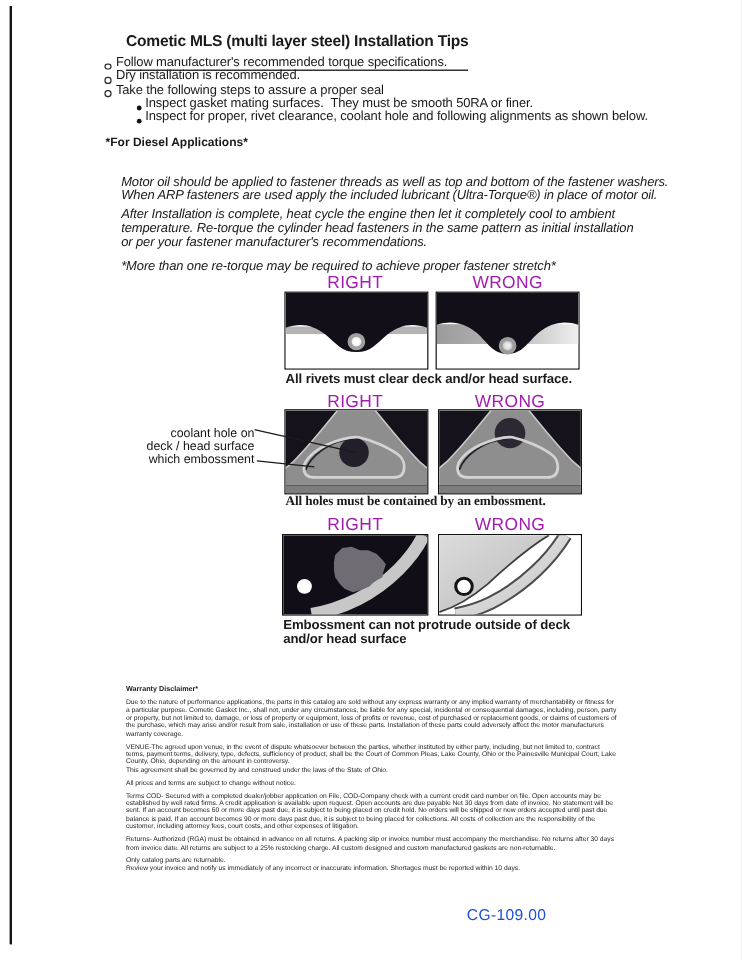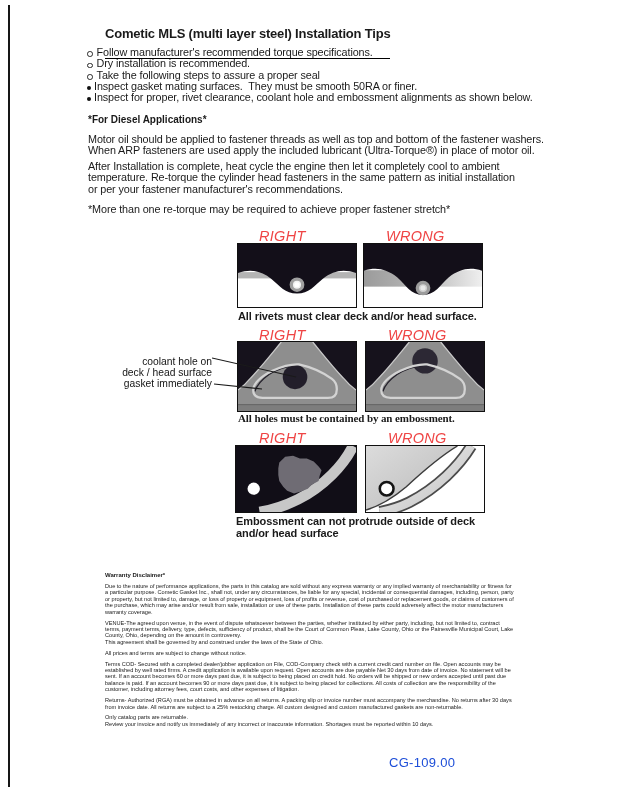--- a/index.html
+++ b/index.html
@@ -2,30 +2,30 @@
 <html><head>
 <meta charset="utf-8">
 <style>
   html,body{margin:0;padding:0;background:#e8e8e8;}
   .page{position:relative;width:618px;height:800px;background:#ffffff;overflow:hidden;
         font-family:"Liberation Sans", sans-serif;color:#1a1a1a;}
   .scanline{position:absolute;left:8px;top:5px;width:2px;height:782px;background:#161616;}
   .title{position:absolute;left:105px;top:26px;font-size:13px;font-weight:bold;letter-spacing:-0.2px;
          border-bottom:1.5px solid #000;padding-bottom:17px;margin:0;white-space:pre;}
   .bullets{position:absolute;left:87px;top:47px;}
-  .b{display:flex;align-items:center;font-size:10.8px;line-height:11.3px;letter-spacing:-0.1px;white-space:pre;}
+  .b{display:flex;align-items:flex-end;font-size:10.8px;line-height:11.3px;letter-spacing:-0.1px;white-space:pre;}
   .b .circ{flex:0 0 auto;width:3.6px;height:3.6px;border:1px solid #2a2a2a;border-radius:50%;margin:3px 4px 0 0;}
   .b .dot{flex:0 0 auto;width:4px;height:4px;background:#111;border-radius:50%;margin:3px 3px 0 0;}
-  .b.sub{}
+  .b.sub{margin-left:27px;}
   .diesel-h{position:absolute;left:88px;top:114px;margin:0;font-size:10px;font-weight:bold;white-space:pre;}
-  .para{position:absolute;margin:0;font-size:10.8px;line-height:11.4px;letter-spacing:-0.1px;white-space:pre;}
+  .para{position:absolute;margin:13px;font-size:10.8px;line-height:11.4px;letter-spacing:-0.1px;white-space:pre;font-style:italic;}
   .p1{left:88px;top:134px;}
   .p2{left:88px;top:161px;}
   .p3{left:88px;top:204px;}
-  .dg-label{position:absolute;width:74px;text-align:left;font-size:14.5px;letter-spacing:0.3px;color:#ef4444;white-space:pre;font-style:italic;}
+  .dg-label{position:absolute;width:74px;text-align:center;font-size:14.5px;letter-spacing:0.3px;color:#a21caf;white-space:pre;}
   .panel{position:absolute;border:1.6px solid #101010;background:#fff;box-sizing:border-box;}
   .panel svg{display:block;width:100%;height:100%;}
   .caption{position:absolute;font-size:11px;font-weight:bold;letter-spacing:-0.1px;line-height:11.8px;white-space:pre-line;}
   .side-label{position:absolute;font-size:10.3px;line-height:11px;text-align:right;white-space:pre-line;color:#141414;}
   .connector{position:absolute;left:212px;top:350px;width:100px;height:45px;}
   .disclaimer{position:absolute;left:105px;top:572px;width:409px;}
   .disclaimer h3{margin:0 0 5px 0;font-size:6px;font-weight:bold;}
   .disclaimer p{margin:0 0 4.5px 0;font-size:5.6px;line-height:6.4px;white-space:pre-line;color:#222;}
   .footer-code{position:absolute;left:389px;top:755px;font-size:13px;letter-spacing:0.3px;color:#1d4ed8;white-space:pre;}
 </style>
@@ -36,21 +36,21 @@
 
   <div class="scanline"></div>
 
   <h1 class="title">Cometic MLS (multi layer steel) Installation Tips</h1>
 
   <div class="bullets">
     <div class="b"><span class="circ"></span><span>Follow manufacturer's recommended torque specifications.</span></div>
     <div class="b"><span class="circ"></span><span>Dry installation is recommended.</span></div>
     <div class="b"><span class="circ"></span><span>Take the following steps to assure a proper seal</span></div>
     <div class="b sub"><span class="dot"></span><span>Inspect gasket mating surfaces.  They must be smooth 50RA or finer.</span></div>
-    <div class="b sub"><span class="dot"></span><span>Inspect for proper, rivet clearance, coolant hole and embossment alignments as shown below.</span></div>
+    <div class="b sub"><span class="dot"></span><span>Inspect for proper, rivet clearance, coolant hole and following alignments as shown below.</span></div>
   </div>
 
   <h2 class="diesel-h">*For Diesel Applications*</h2>
   <p class="para p1">Motor oil should be applied to fastener threads as well as top and bottom of the fastener washers.
 When ARP fasteners are used apply the included lubricant (Ultra-Torque®) in place of motor oil.</p>
   <p class="para p3">*More than one re-torque may be required to achieve proper fastener stretch*</p>
   <p class="para p2">After Installation is complete, heat cycle the engine then let it completely cool to ambient
 temperature. Re-torque the cylinder head fasteners in the same pattern as initial installation
 or per your fastener manufacturer's recommendations.</p>
 
@@ -82,21 +82,21 @@
       <circle cx="60" cy="45.5" r="2.6" fill="#e9e9e9"></circle>
     </svg>
   </div>
   <div class="caption" style="left:238px;top:311px;">All rivets must clear deck and/or head surface.</div>
 
   <div class="dg-label" style="left:259px;top:327px;">RIGHT</div>
   <div class="dg-label" style="left:388px;top:327px;">WRONG</div>
 
   <div class="side-label" style="left:118px;top:344px;width:94px;margin-top:12px;">coolant hole on
 deck / head surface</div>
-  <div class="side-label" style="left:106px;top:378px;width:106px;">gasket immediately</div>
+  <div class="side-label" style="left:106px;top:378px;width:106px;">which embossment</div>
 
   <div class="panel" style="left:237px;top:341px;width:120px;height:71px;">
     <svg viewBox="0 0 120 71" preserveAspectRatio="none">
       <rect width="120" height="71" fill="#8e8e8e"></rect>
       <rect y="65" width="120" height="6" fill="#7d7d7d"></rect>
       <line x1="0" y1="64.5" x2="120" y2="64.5" stroke="#5f5f5f" stroke-width="1"></line>
       <path d="M0,0 H44 C35,11 25,24 13,37 C9,42 4,46.5 0,49.5 Z" fill="#16121c"></path>
       <path d="M44,0 C35,11 25,24 13,37 C9,42 4,46.5 0,49.5" fill="none" stroke="#c9c9c9" stroke-width="1.3"></path>
       <path d="M120,0 H76 C85,11 95,24 107,37 C111,42 116,46.5 120,49.5 Z" fill="#16121c"></path>
       <path d="M76,0 C85,11 95,24 107,37 C111,42 116,46.5 120,49.5" fill="none" stroke="#c9c9c9" stroke-width="1.3"></path>

